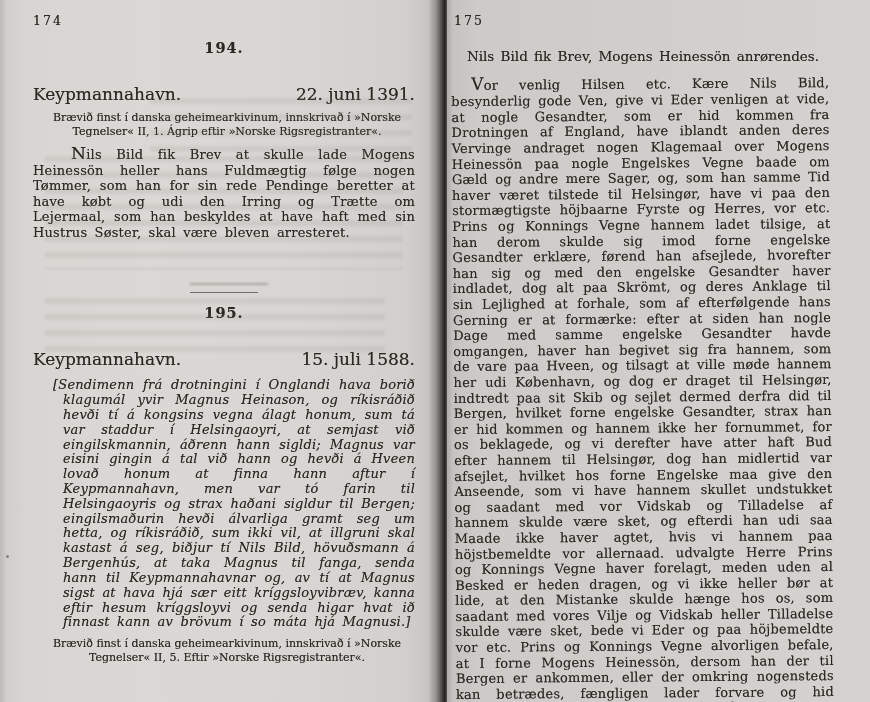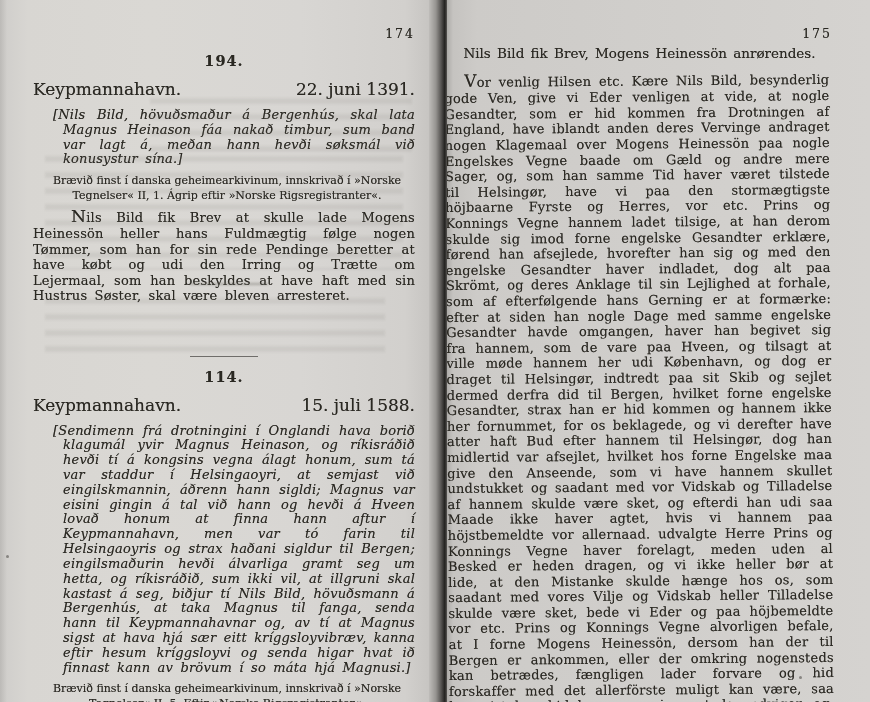--- a/index.html
+++ b/index.html
@@ -16,43 +16,43 @@
     width: 429px; height: 100%;
     padding: 10px 14px 0 33px;
     background: linear-gradient(90deg,#bcbab7 0px,#d1cfcc 7px,#d8d6d2 28px,#dad8d4 150px,#d8d6d3 300px,#d2d0cd 405px,#c7c5c2 429px);
   }
   .gutter {
     width: 18px; height: 100%;
     background: linear-gradient(90deg,#bfbdba 0%,#969491 38%,#545250 68%,#22211f 88%,#5a5855 100%);
   }
   .page-right {
     width: 423px; height: 100%;
-    padding: 10px 38px 0 0;
+    padding: 10px 38px 0 7px;
     background: linear-gradient(90deg,#adaba8 0px,#c5c3c0 6px,#cdcbc8 30px,#d1cfcc 55%,#d5d3d0 100%);
   }
 
   .ink { text-shadow: 0 0 0.5px rgba(40,38,34,0.55); }
 
-  .pagenum { text-align: right; font-size: 12.5px; letter-spacing: 2px; margin-top: 16px; }
+  .pagenum { text-align: left; font-size: 12.5px; letter-spacing: 2px; margin-top: 3px; }
   .entry-number { text-align: center; font-size: 14.5px; font-weight: bold; letter-spacing: 1px; margin-top: 11px; }
-  .dateline { display: flex; justify-content: space-between; align-items: baseline; font-size: 17px; margin-top: 10px; }
+  .dateline { display: flex; justify-content: space-between; align-items: baseline; font-size: 17px; margin-top: 28px; }
   .summary {
     font-style: italic; font-size: 13px; line-height: 1.14;
     text-align: justify; margin: 9px 0 0 30px; text-indent: -10px;
     word-spacing: 3px; letter-spacing: 0.2px;
   }
   .source { font-size: 11px; line-height: 1.3; text-align: center; margin: 7px 4px 0 10px; }
   .bodytext {
     font-size: 13px; line-height: 1.19; text-align: justify;
     margin: 3px 0 0 0; text-indent: 38px; word-spacing: 3px; letter-spacing: 0.2px;
   }
   .bodytext::first-letter { font-size: 1.32em; }
   .rule { width: 68px; height: 0; border-top: 1.5px solid #6f6d6a; margin: 52px auto 4px auto; }
 
-  .letter-heading { font-size: 13.5px; text-align: center; margin-top: 4px; word-spacing: 2px; }
+  .letter-heading { font-size: 13.5px; text-align: center; margin-top: 20px; word-spacing: 2px; }
   .letter-body {
     font-size: 13px; line-height: 1.2; text-align: justify;
     margin: 10px 0 0 0; text-indent: 20px; word-spacing: 2.5px; letter-spacing: 0.2px;
     transform: rotate(-0.45deg); transform-origin: 0 50%;
   }
   .letter-body::first-letter { font-size: 1.3em; }
 
   
   .ghost { position: absolute; pointer-events: none; }
   .ghost-lines {
@@ -72,29 +72,28 @@
 
   <div class="page page-left">
     <div class="pagenum ink">174</div>
 
     <section>
       <div class="entry-number ink">194.</div>
       <div class="dateline">
         <span class="ink">Keypmannahavn.</span>
         <span class="ink">22. juni 1391.</span>
       </div>
-      <p class="summary ink">[Nils Bild, hövuðsmaður á Bergenhús, skal lata Magnus Heinason fáa nakað timbur, sum band var lagt á, meðan hann hevði søksmál við konusystur sína.]</p>
       <p class="source ink">Brævið finst í danska geheimearkivinum, innskrivað í »Norske Tegnelser« II, 1. Ágrip eftir »Norske Rigsregistranter«.</p>
       <p class="bodytext ink">Nils Bild fik Brev at skulle lade Mogens Heinessön heller hans Fuldmægtig følge nogen Tømmer, som han for sin rede Pendinge beretter at have købt og udi den Irring og Trætte om Lejermaal, som han beskyldes at have haft med sin Hustrus Søster, skal være bleven arresteret.</p>
     </section>
 
     <div class="rule"></div>
 
     <section>
-      <div class="entry-number ink">114.</div>
+      <div class="entry-number ink">195.</div>
       <div class="dateline">
         <span class="ink">Keypmannahavn.</span>
         <span class="ink">15. juli 1588.</span>
       </div>
       <p class="summary ink">[Sendimenn frá drotningini í Onglandi hava borið klagumál yvir Magnus Heinason, og ríkisráðið hevði tí á kongsins vegna álagt honum, sum tá var staddur í Helsingaoyri, at semjast við eingilskmannin, áðrenn hann sigldi; Magnus var eisini gingin á tal við hann og hevði á Hveen lovað honum at finna hann aftur í Keypmannahavn, men var tó farin til Helsingaoyris og strax haðani sigldur til Bergen; eingilsmaðurin hevði álvarliga gramt seg um hetta, og ríkisráðið, sum ikki vil, at illgruni skal kastast á seg, biðjur tí Nils Bild, hövuðsmann á Bergenhús, at taka Magnus til fanga, senda hann til Keypmannahavnar og, av tí at Magnus sigst at hava hjá sær eitt kríggsloyvibræv, kanna eftir hesum kríggsloyvi og senda higar hvat ið finnast kann av brövum í so máta hjá Magnusi.]</p>
       <p class="source ink">Brævið finst í danska geheimearkivinum, innskrivað í »Norske Tegnelser« II, 5. Eftir »Norske Rigsregistranter«.</p>
     </section>
 
     <div class="ghost ghost-lines" style="left:150px; top:92px; width:262px; height:60px;"></div>
     <div class="ghost ghost-lines" style="left:45px; top:150px; width:358px; height:120px;"></div>

